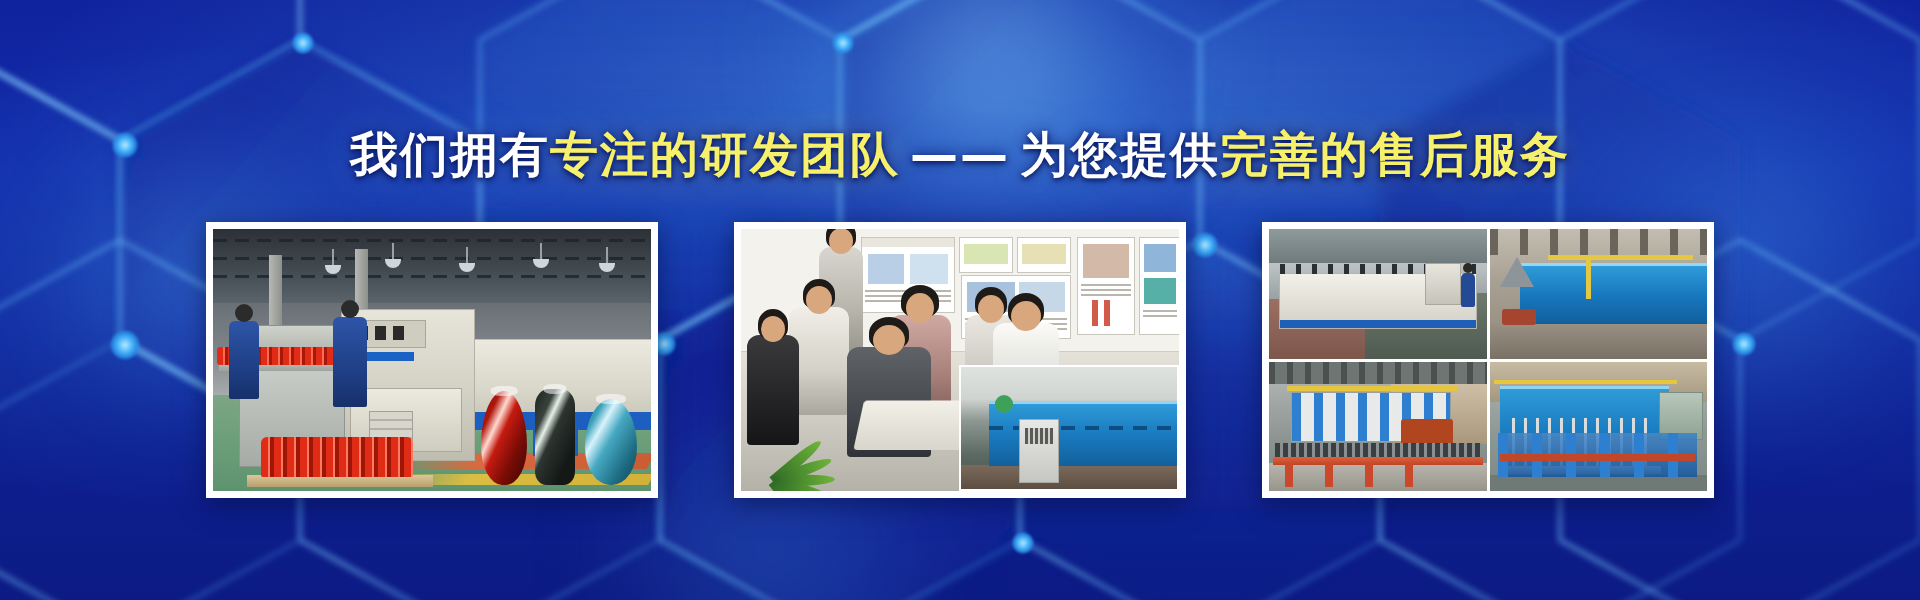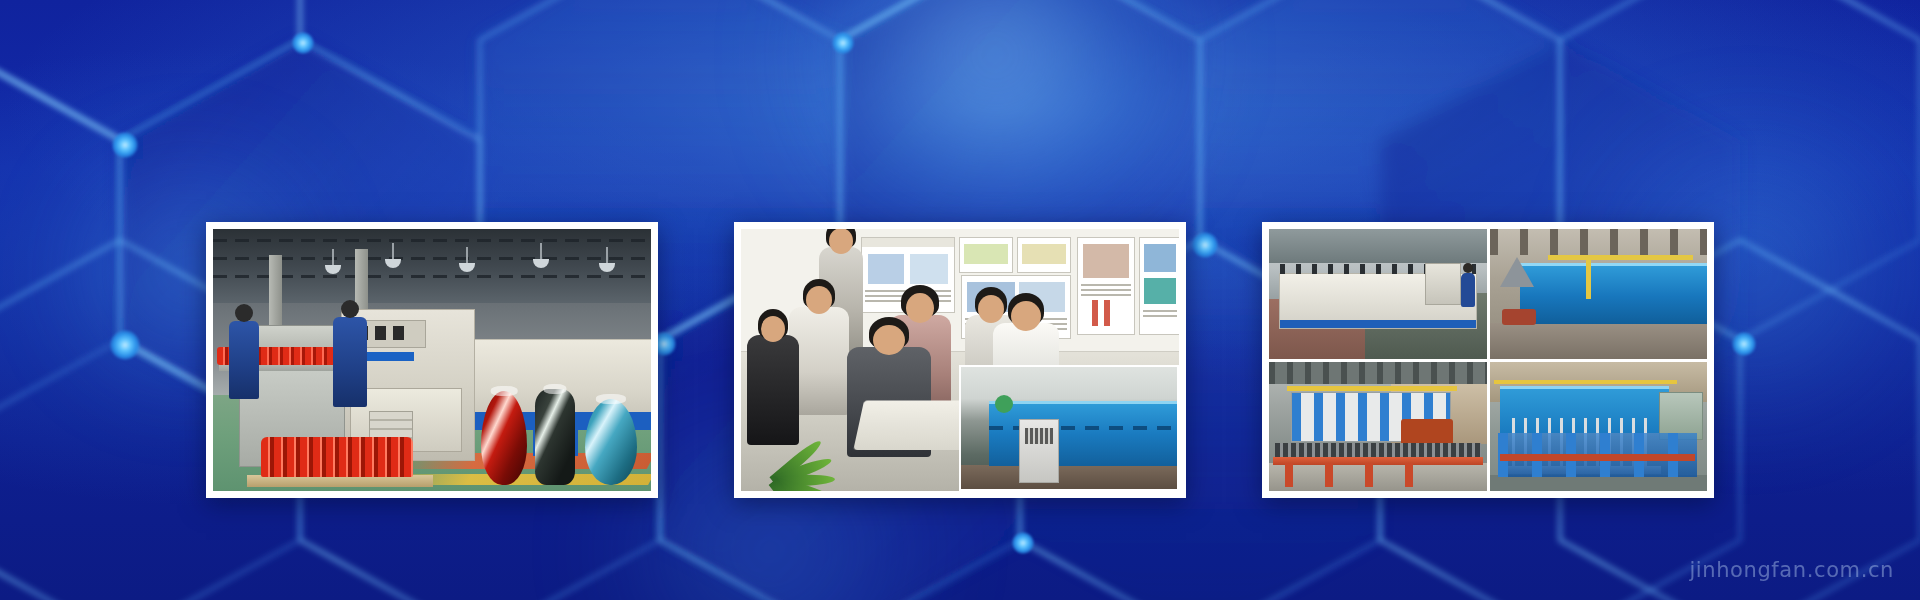--- a/index.html
+++ b/index.html
@@ -291,20 +291,23 @@
     <div class="node" style="left:1012px;top:332px;width:24px;height:24px;"></div>
     <div class="node" style="left:1192px;top:232px;width:26px;height:26px;"></div>
     <div class="node" style="left:1372px;top:332px;width:28px;height:28px;"></div>
     <div class="node" style="left:1552px;top:232px;width:22px;height:22px;"></div>
     <div class="node" style="left:1732px;top:332px;width:24px;height:24px;"></div>
     <div class="node" style="left:1552px;top:432px;width:22px;height:22px;"></div>
     <div class="node" style="left:292px;top:32px;width:22px;height:22px;"></div>
     <div class="node" style="left:1012px;top:532px;width:22px;height:22px;"></div>
   </div>
 
+  <h1 class="headline">
+    <span class="t-white">我们拥有</span><span class="t-yellow">专注的研发团队</span><span class="t-dash">——</span><span class="t-white">为您提供</span><span class="t-yellow">完善的售后服务</span>
+  </h1>
 
   <div class="photos">
 
     <div class="frame f1">
       <div class="photo">
         <div class="p1-bg"></div>
         <div class="p1-roofband"></div>
         <div class="p1-truss"></div>
           <div class="p1-truss b"></div>
           <div class="p1-truss c"></div>
@@ -493,15 +496,14 @@
             <div class="hangbar"></div>
             <div class="frame1"></div>
             <div class="redline"></div>
           </div>
         </div>
       </div>
     </div>
 
   </div>
 
-  <div class="watermark">jinhongfan.com.cn</div>
 
 </div>
 
 </body></html>

